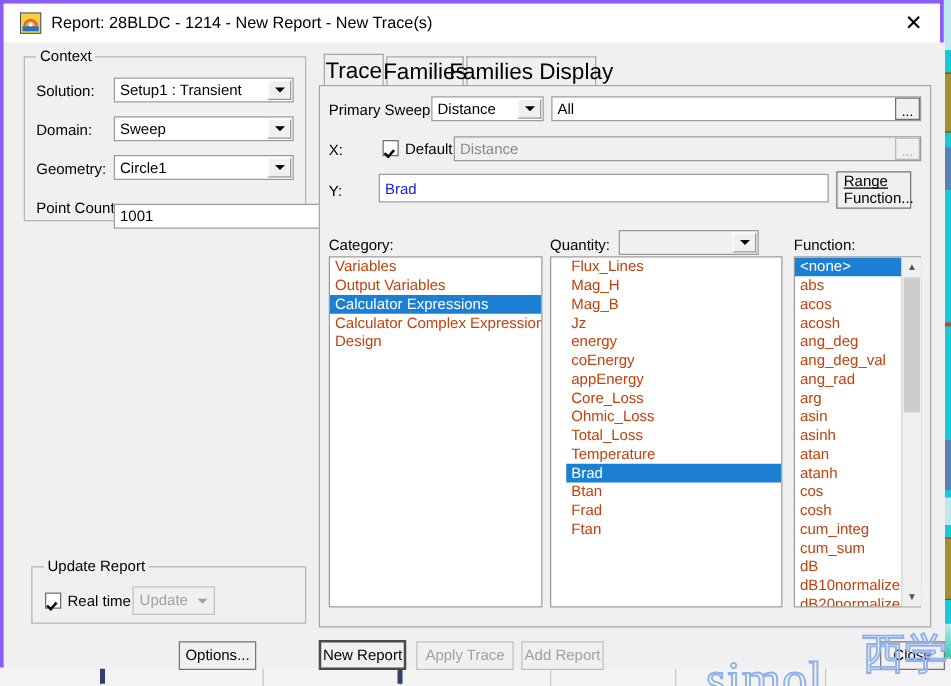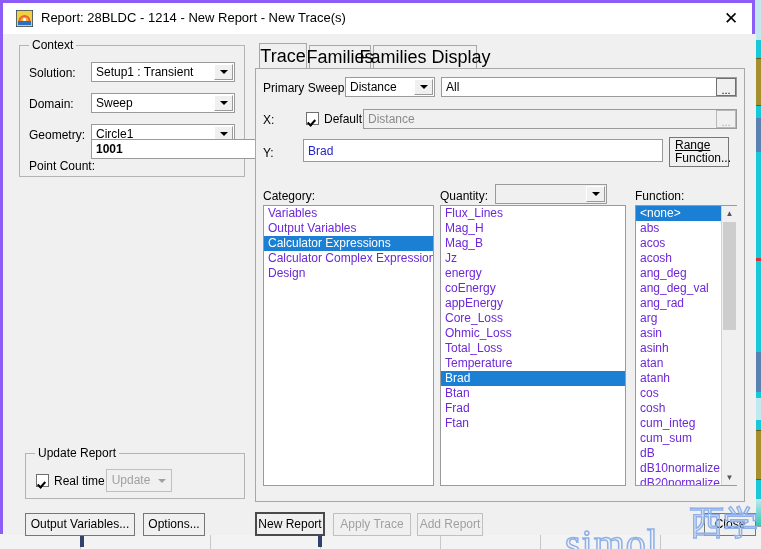--- a/index.html
+++ b/index.html
@@ -91,21 +91,21 @@
        border:1px solid #767676;font-size:12px;color:#000;
        display:flex;align-items:center;justify-content:center;text-align:center;
        line-height:13px;}
   .btn.def{border:2px solid #4a4a4a;}
   .btn.dis{color:#a0a0a0;border-color:#c0c0c0;}
 
   
   .listbox{position:absolute;box-sizing:border-box;background:#fff;
            border:1px solid #9a9a9a;overflow:hidden;}
   .listbox .row{height:15px;line-height:15px;padding-left:4px;font-size:12px;
-                color:#6d28d9;white-space:nowrap;}
+                color:#c2410c;white-space:nowrap;}
   .listbox .row.sel{background:#1b7fd4;color:#fff;}
 
   
   .sbar{position:absolute;width:15px;background:#f0f0f0;border-left:1px solid #d2d2d2;}
   .sbar .ar{position:absolute;left:0;width:15px;height:15px;background:#f0f0f0;
             display:flex;align-items:center;justify-content:center;font-size:8px;color:#555;}
   .sbar .ar.up{top:0;} .sbar .ar.dn{bottom:0;}
   .sbar .thumb{position:absolute;left:1px;width:13px;background:#cdcdcd;}
   .tab{position:absolute;box-sizing:border-box;height:24px;background:#f0f0f0;
        border:1px solid #a8a8a8;border-bottom:none;font-size:18px;
@@ -197,37 +197,34 @@
 
     <span class="lbl" style="left:26px;top:94px;">Geometry:</span>
     <div class="combo" style="left:88px;top:90px;width:144px;height:20px;">
       <span class="ctext">Circle1</span>
       <span class="arrow">
           <i></i>
         </span>
     </div>
 
     <span class="lbl" style="left:26px;top:125px;">Point Count:</span>
-    <div class="tbox" style="left:88px;top:105px;width:172px;height:20px;font-weight:bold;">
+    <div class="tbox" style="left:88px;top:129px;width:172px;height:20px;">
       <span class="tval">1001</span>
     </div>
 
     <div class="group" style="left:22px;top:419px;width:220px;height:46px;">
       <span class="glabel">Update Report</span>
     </div>
     <span class="cbox" style="left:33px;top:440px;"></span>
     <span class="lbl" style="left:51px;top:440px;">Real time</span>
     <div class="btn dis" style="left:103px;top:435px;width:66px;height:23px;">
       <span>Update</span>
       <span style="margin-left:8px;border-left:4px solid transparent;border-right:4px solid transparent;border-top:4px solid #a0a0a0;width:0;height:0;display:inline-block;"></span>
     </div>
 
-    <div class="btn" style="left:22px;top:479px;width:110px;height:23px;">
-      <span>Output Variables...</span>
-    </div>
     <div class="btn" style="left:140px;top:479px;width:62px;height:23px;">
       <span>Options...</span>
     </div>
 
     <div class="tab active" style="left:256px;top:9px;width:48px;">
       <span>Trace</span>
     </div>
     <div class="tab" style="left:306px;top:11px;width:62px;">
       <span>Families</span>
     </div>
@@ -279,21 +276,21 @@
       <div class="row">Design</div>
     </div>
 
     <span class="lbl" style="left:437px;top:155px;">Quantity:</span>
     <div class="combo shaded" style="left:492px;top:150px;width:112px;height:20px;">
       <span class="ctext"></span>
       <span class="arrow">
           <i></i>
         </span>
     </div>
-    <div class="listbox" style="left:437px;top:171px;width:186px;height:281px;">
+    <div class="listbox" style="left:437px;top:171px;width:186px;height:281px;padding-left:12px;">
       <div class="row">Flux_Lines</div>
       <div class="row">Mag_H</div>
       <div class="row">Mag_B</div>
       <div class="row">Jz</div>
       <div class="row">energy</div>
       <div class="row">coEnergy</div>
       <div class="row">appEnergy</div>
       <div class="row">Core_Loss</div>
       <div class="row">Ohmic_Loss</div>
       <div class="row">Total_Loss</div>

